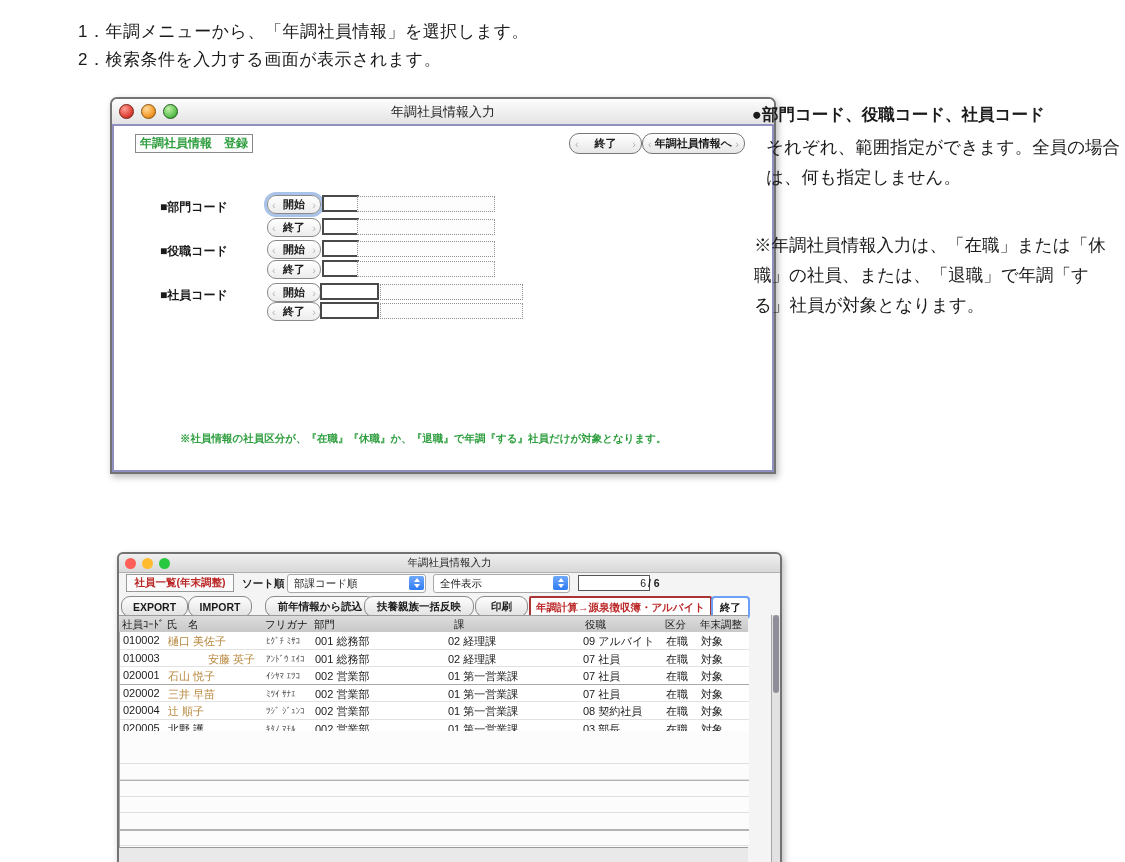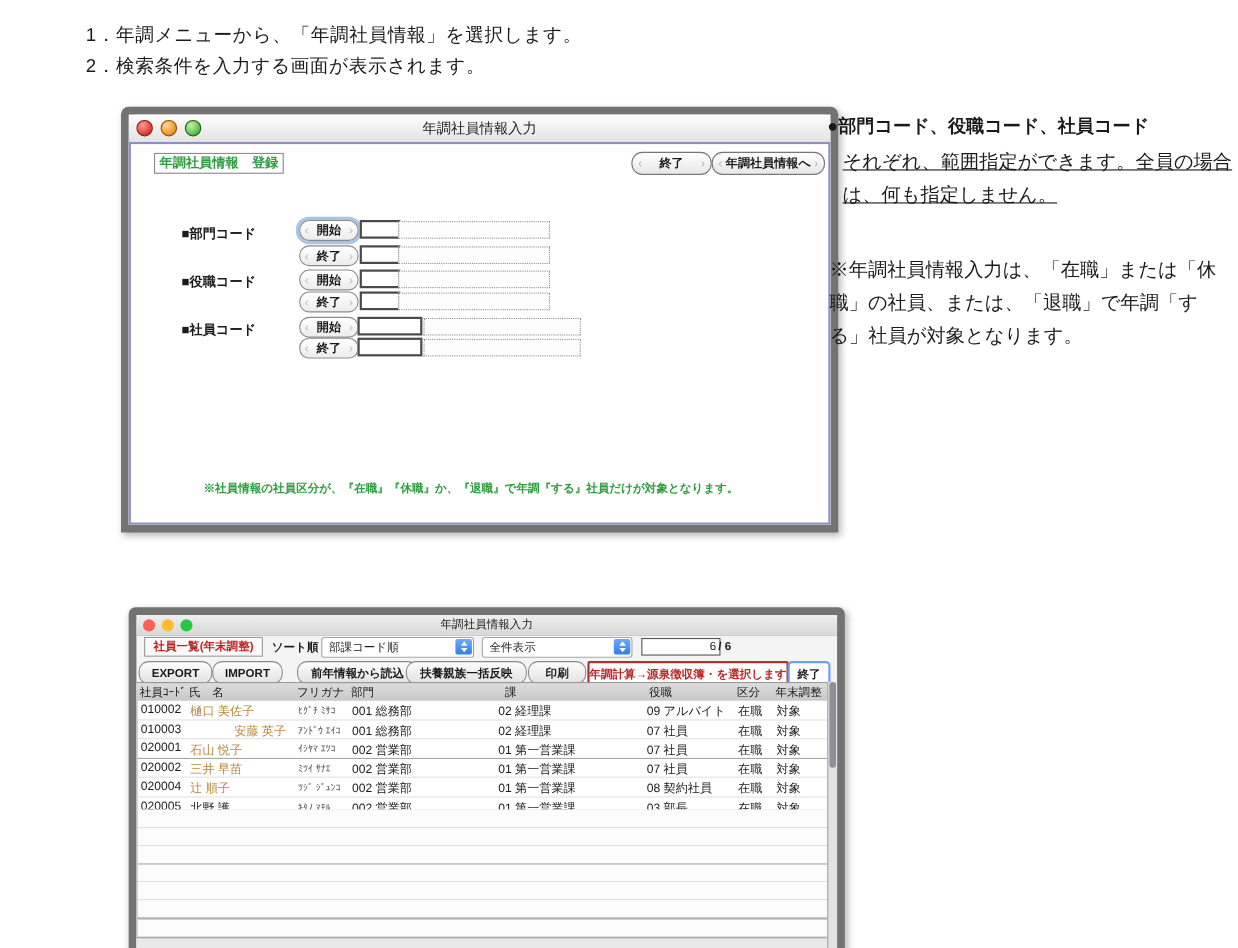--- a/index.html
+++ b/index.html
@@ -1,22 +1,22 @@
 <!DOCTYPE html>
 <html><head>
 <meta charset="utf-8">
 <style>
   html,body{margin:0;padding:0;background:#fff;}
   .page{position:relative;width:1125px;height:862px;background:#fff;overflow:hidden;
         font-family:"Liberation Sans",sans-serif;color:#1a1a1a;}
   .step{position:absolute;font-size:17px;letter-spacing:.5px;white-space:nowrap;}
 
   
-  .win{position:absolute;background:#fff;border:7px solid #737373;border-radius:7px 7px 0 0;
-       box-shadow:2px 3px 7px rgba(0,0,0,.28);}
+  .win{position:absolute;background:#fff;border:2px solid #737373;border-radius:7px 7px 0 0;
+       box-shadow:2px 3px 7px rgba(0,0,0,.28);padding-left:24px;}
   .titlebar{position:absolute;left:0;top:0;right:0;display:flex;align-items:center;
             border-radius:6px 6px 0 0;}
   .tbtitle{position:absolute;left:0;right:0;text-align:center;color:#222;}
   .light{display:inline-block;border-radius:50%;}
 
   
   .win1{left:110px;top:97px;width:638px;height:373px;}
   .tb1{height:25px;background:linear-gradient(#fdfdfd,#e3e3e3);border-bottom:1px solid #b5b5b5;}
   .tb1 .light{width:13px;height:13px;margin-left:7px;}
   .aq-red{background:radial-gradient(circle at 35% 30%,#ff9d94,#e0443a 60%,#a32014);border:1px solid #7a1d12;}
@@ -98,21 +98,21 @@
   .w2-footer{position:absolute;left:0;top:293px;width:629px;height:17px;background:#e9e9e9;
              border-top:1px solid #9a9a9a;}
   .scrollbar{position:absolute;right:0;top:61px;width:8px;bottom:0;background:#e2e2e2;
              border-left:1px solid #a5a5a5;}
   .scroll-thumb{position:absolute;left:1px;top:0;width:6px;height:78px;background:#8f8f99;border-radius:3px;}
 
   
   .side{position:absolute;left:752px;top:104px;width:372px;}
   .side-heading{font-size:16.5px;font-weight:bold;font-family:"Liberation Sans",sans-serif;white-space:nowrap;}
   .side-para{font-family:"Liberation Serif",serif;font-size:17.5px;line-height:1.72;}
-  .side-para1{margin:6px 0 0 0;padding-left:14px;text-decoration:underline;}
+  .side-para1{margin:6px 0 0 0;padding-left:14px;}
   .side-para2{margin:38px 0 0 2px;}
 </style>
 </head>
 <body>
 
 <div class="page">
 
   <div class="step" style="left:78px;top:20px">1．年調メニューから、「年調社員情報」を選択します。</div>
   <div class="step" style="left:78px;top:48px">2．検索条件を入力する画面が表示されます。</div>
 
@@ -182,21 +182,21 @@
       <span class="stepper"></span>
     </div>
     <div class="count-box">6</div>
     <div class="count-suffix">/ 6</div>
 
     <div class="tb-btn" style="left:2px;width:65px">EXPORT</div>
     <div class="tb-btn" style="left:69px;width:62px">IMPORT</div>
     <div class="tb-btn" style="left:146px;width:108px">前年情報から読込</div>
     <div class="tb-btn" style="left:245px;width:108px">扶養親族一括反映</div>
     <div class="tb-btn" style="left:356px;width:51px">印刷</div>
-    <div class="calc-btn" style="left: 410px; width: 179px; color: rgb(187, 38, 38);">年調計算→源泉徴収簿・を選択します</div>
+    <div class="calc-btn" style="left: 410px; width: 179px; color: rgb(187, 38, 38);">年調計算→源泉徴収簿・アルバイト</div>
     <div class="quit2-btn" style="left:592px;width:35px">終了</div>
 
     <div class="thead">
       <span class="c0">社員ｺｰﾄﾞ</span>
       <span class="c1">氏　名</span>
       <span class="c2" style="font-size:10.5px;top:2px !important;color:#111">フリガナ</span>
       <span class="c3">部門</span>
       <span class="hc4">課</span>
       <span class="hc5">役職</span>
       <span class="c6">区分</span>

